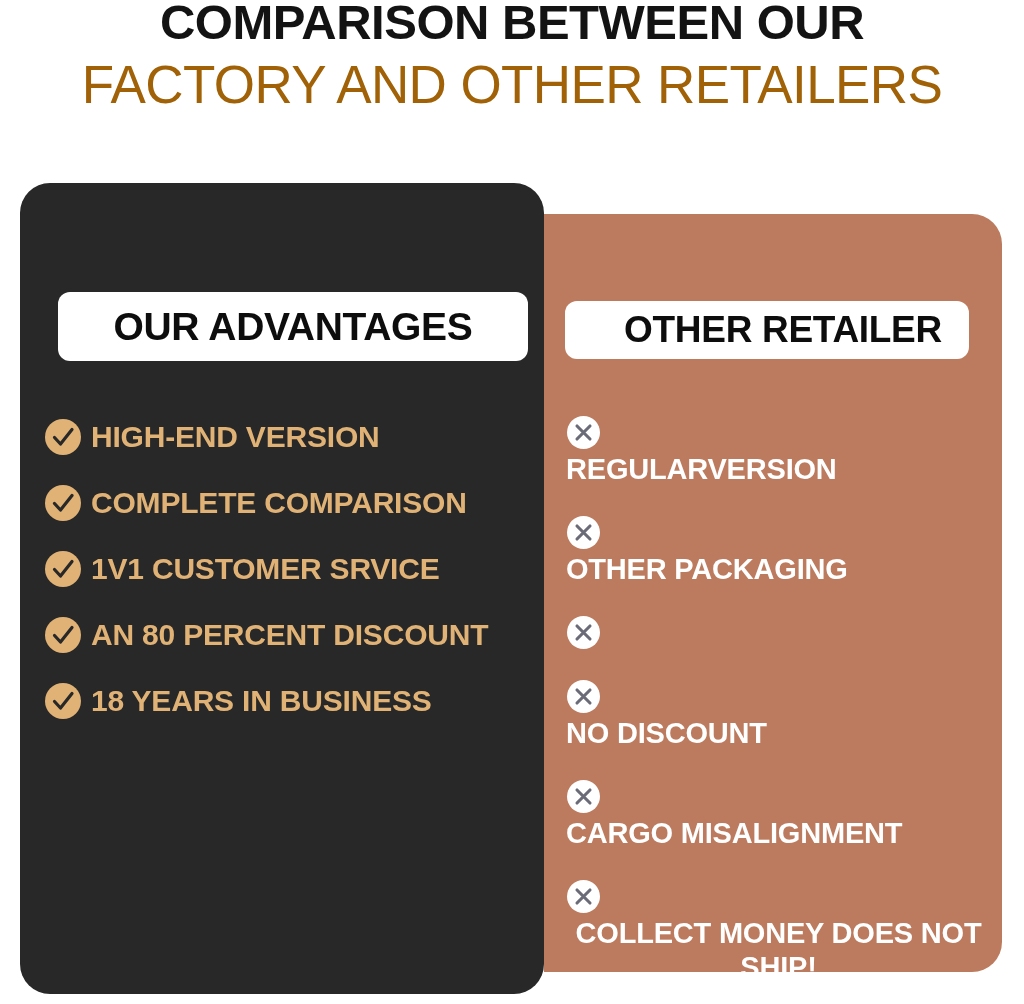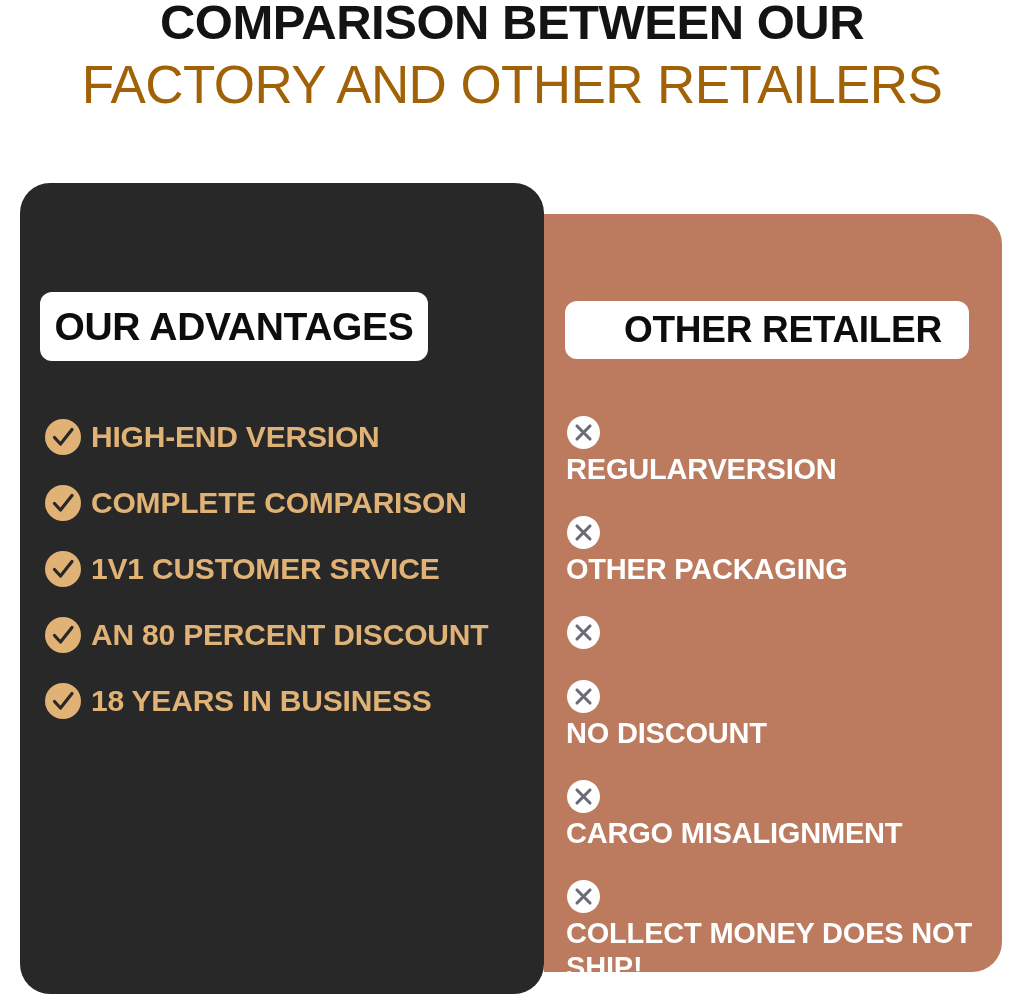--- a/index.html
+++ b/index.html
@@ -75,23 +75,23 @@
   .badge {
     position: absolute;
     background: #ffffff;
     border-radius: 12px;
     display: flex;
     align-items: center;
     justify-content: center;
   }
 
   .badge-left {
-    left: 40px;
+    left: 58px;
     top: 292px;
-    width: 388px;
+    width: 470px;
     height: 69px;
     z-index: 3;
   }
 
   .badge-right {
     left: 565px;
     top: 301px;
     width: 404px;
     height: 58px;
     z-index: 3;
@@ -142,20 +142,21 @@
   .list-right .icon-wrap { margin-right: 8px; }
 
   .check-icon { display: block; }
   .cross-icon { display: block; }
 
   .row-label {
     font-size: 30px;
     font-weight: 700;
     letter-spacing: -0.2px;
     line-height: 34px;
+    text-align: center;
   }
 
   .list-left .row-label {
     color: #e0b275;
     padding-top: 2px;
   }
 
   .list-right .row-label {
     color: #ffffff;
     font-size: 29px;

